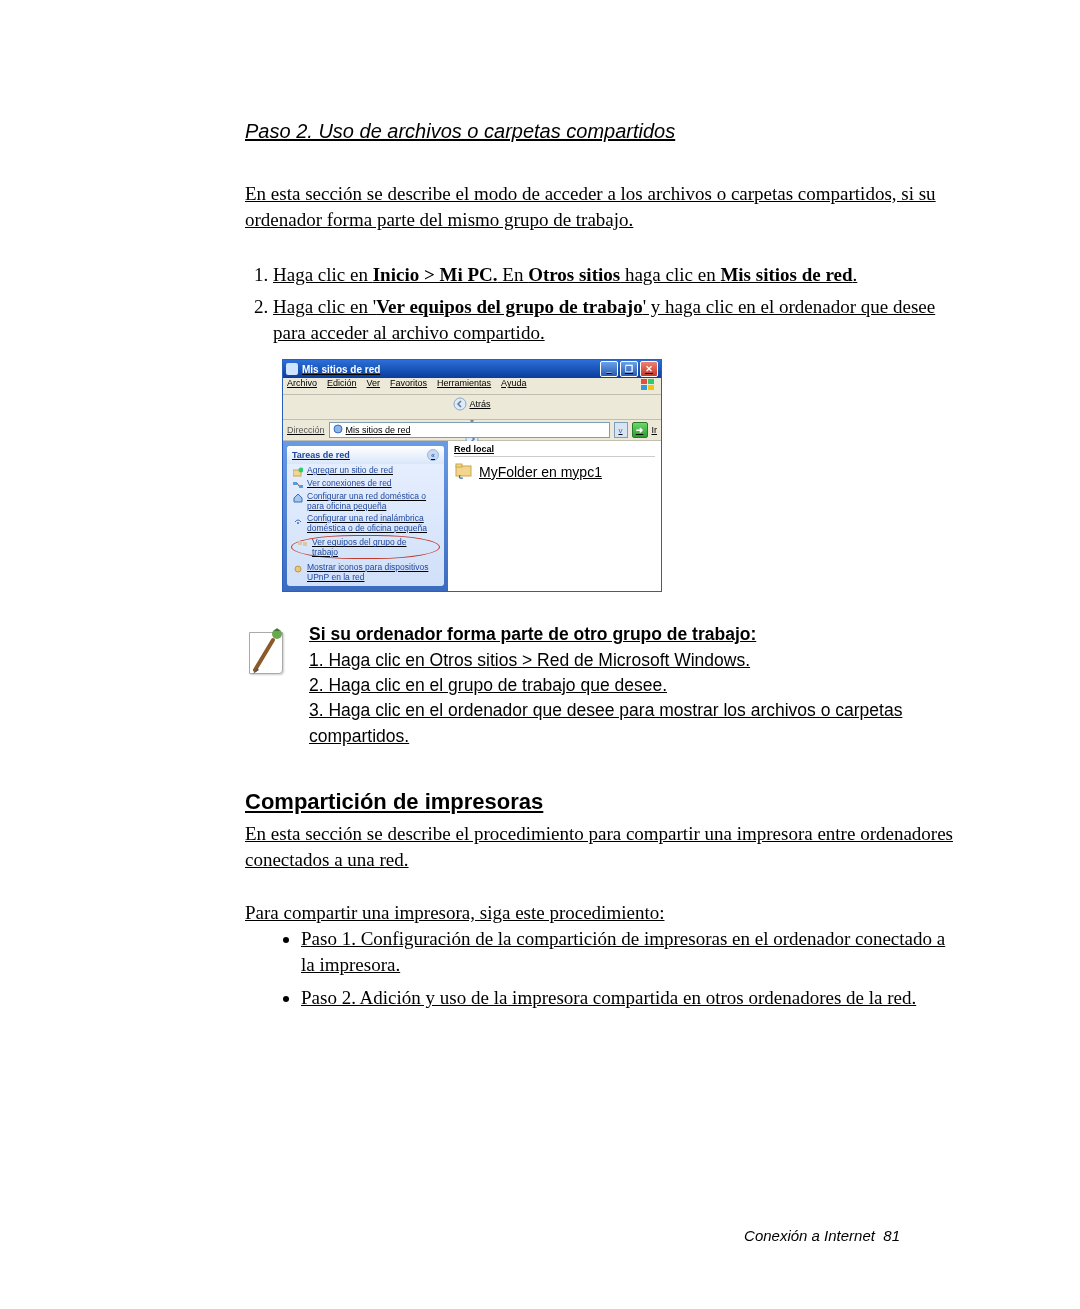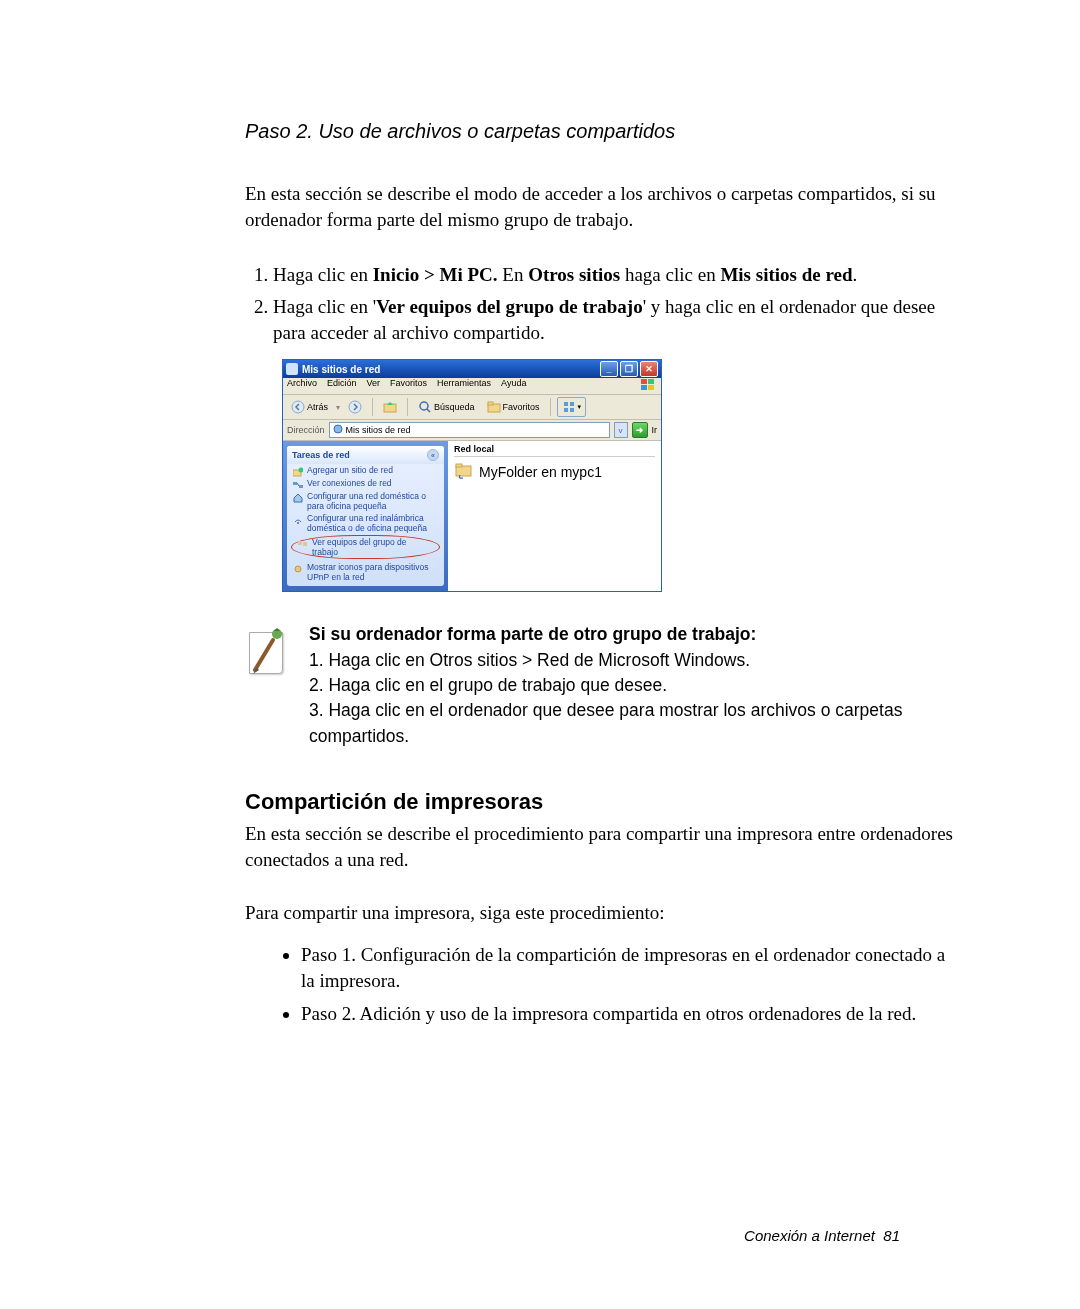--- a/index.html
+++ b/index.html
@@ -8,20 +8,21 @@
     background: #fff;
     font-family: "Times New Roman", Times, serif;
     color: #000;
     width: 1080px;
   }
   .page {
     padding: 120px 120px 100px 245px;
     box-sizing: border-box;
     position: relative;
     min-height: 1309px;
+    text-decoration: underline;
   }
   .step-title {
     font-family: Arial, Helvetica, sans-serif;
     font-style: italic;
     font-size: 20px;
     margin-bottom: 38px;
   }
   .body-serif {
     font-size: 19px;
     line-height: 1.35;
@@ -75,21 +76,21 @@
     background: #ece9d8; height: 16px; display: flex; align-items: flex-start;
     padding: 0 4px; gap: 10px; border-bottom: 1px solid #c0beb0;
   }
   .xp-menubar span { font-size: 9px; position: relative; }
   .xp-flag {
     margin-left: auto; width: 18px; height: 14px;
     display: flex; align-items: center; justify-content: center;
   }
   .xp-toolbar {
     background: #ece9d8; height: 24px; display: flex; align-items: center;
-    padding: 0 4px; gap: 4px; border-bottom: 1px solid #c0beb0;
+    padding: 0 4px; gap: 4px; border-bottom: 1px solid #c0beb0; flex-direction: column;
   }
   .tb-btn {
     display: flex; align-items: center; gap: 2px; font-size: 9px;
     padding: 2px 4px; border-radius: 2px;
   }
   .tb-icon { width: 14px; height: 14px; display:inline-block; }
   .tb-sep { width:1px; height:18px; background:#c0beb0; margin:0 2px; }
   .xp-address {
     background: #ece9d8; height: 20px; display:flex; align-items:center;
     padding: 0 4px; gap: 4px; border-bottom: 1px solid #c0beb0;
@@ -359,21 +360,21 @@
     <div class="note-text">
       <div class="note-head">Si su ordenador forma parte de otro grupo de trabajo:</div>
       <div>1. Haga clic en Otros sitios &gt; Red de Microsoft Windows.</div>
       <div>2. Haga clic en el grupo de trabajo que desee.</div>
       <div>3. Haga clic en el ordenador que desee para mostrar los archivos o carpetas compartidos.</div>
     </div>
   </div>
 
   <h2 class="section">Compartición de impresoras</h2>
   <div class="body-serif" style="margin-bottom:28px">En esta sección se describe el procedimiento para compartir una impresora entre ordenadores conectados a una red.</div>
-  <div class="body-serif" style="margin-bottom:16px">Para compartir una impresora, siga este procedimiento:</div>
+  <div class="body-serif" style="margin-bottom:0">Para compartir una impresora, siga este procedimiento:</div>
   <ul class="bullets">
     <li>Paso 1. Configuración de la compartición de impresoras en el ordenador conectado a la impresora.</li>
     <li>Paso 2. Adición y uso de la impresora compartida en otros ordenadores de la red.</li>
   </ul>
 
   <div class="footer">
     <span>Conexión a Internet</span>&nbsp;&nbsp;<span>81</span>
   </div>
 
 </div>

